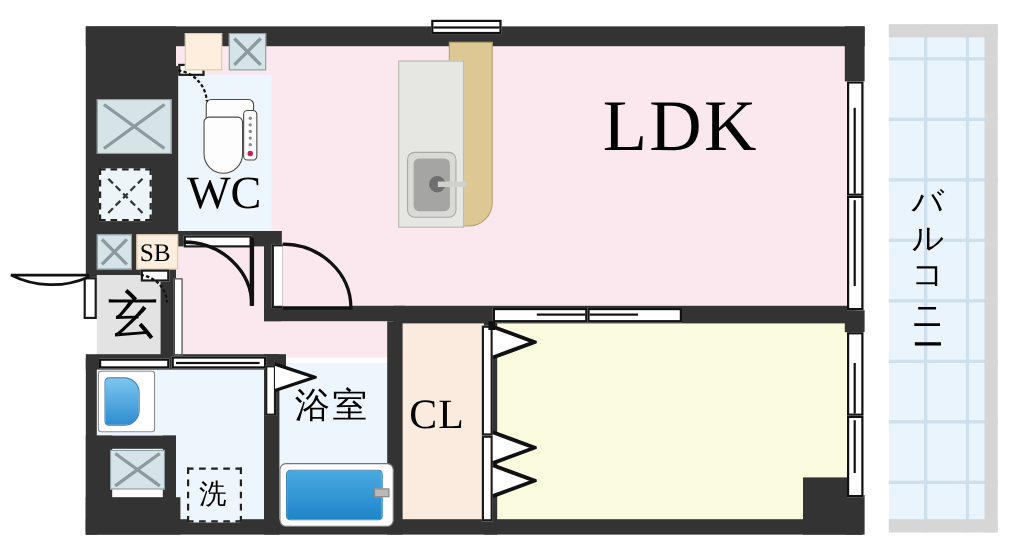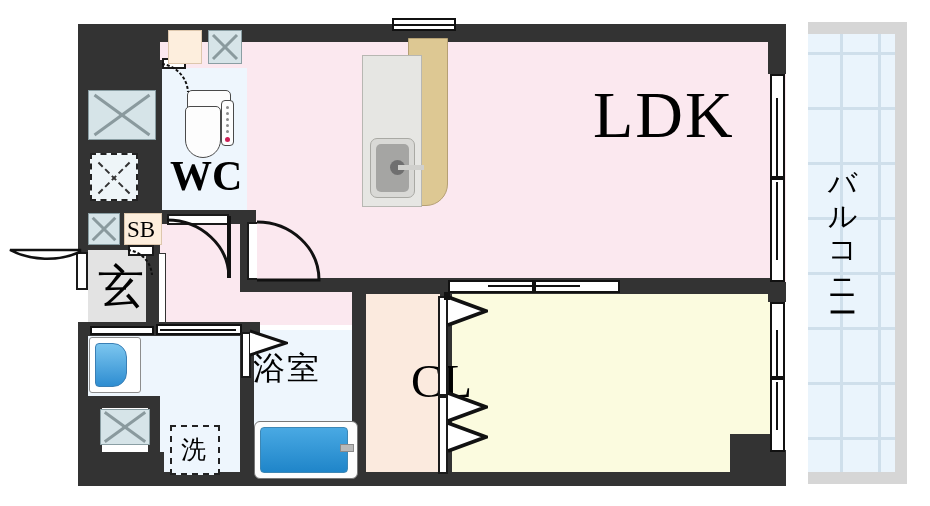--- a/index.html
+++ b/index.html
@@ -135,24 +135,24 @@
   <div class="railline" style="left:394px;top:24px;width:60px;height:2px;"></div>
 
   <div class="abs" style="left:408px;top:38px;width:40px;height:168px;background:#ddc893;border:1px solid #b5a074;
               border-bottom-right-radius:22px;"></div>
   <div class="abs" style="left:362px;top:55px;width:60px;height:152px;background:#e6e6e3;border:1px solid #b7b7b2;"></div>
   <div class="abs" style="left:370px;top:138px;width:45px;height:60px;background:#d9d9d6;border:1px solid #a9a9a4;border-radius:7px;"></div>
   <div class="abs" style="left:376px;top:144px;width:33px;height:48px;background:#a5a5a3;border-radius:5px;"></div>
   <div class="abs" style="left:390px;top:160px;width:15px;height:15px;background:#6f6f6f;border-radius:50%;"></div>
   <div class="abs" style="left:398px;top:165px;width:26px;height:5px;background:#d0d0cd;"></div>
 
-  <div class="lbl" style="left:548px;top:82px;font-size:66px;letter-spacing:2px;margin-left:45px;">LDK</div>
-
-
-  <div class="lbl" style="left:170px;top:155px;font-size:42px;font-weight:bold;">WC</div>
+  <div class="lbl" style="left:548px;top:82px;font-size:66px;letter-spacing:2px;">LDK</div>
+
+
+  <div class="lbl" style="left:170px;top:155px;font-size:42px;">WC</div>
 
   <div class="abs" style="left:187px;top:90px;width:44px;height:22px;background:#fdfdfd;border:1.8px solid #4a4a4a;border-radius:5px;"></div>
 
   <div class="abs" style="left:185px;top:106px;width:36px;height:52px;background:#fdfdfd;border:1.8px solid #4a4a4a;
               border-radius:5px 5px 18px 18px;"></div>
 
   <div class="abs" style="left:221px;top:100px;width:13px;height:46px;background:#fdfdfd;border:1.8px solid #4a4a4a;border-radius:4px;"></div>
   <div class="abs" style="left:226px;top:106px;width:3px;height:3px;background:#8a8a8a;border-radius:50%;"></div>
   <div class="abs" style="left:226px;top:112px;width:3px;height:3px;background:#8a8a8a;border-radius:50%;"></div>
   <div class="abs" style="left:226px;top:118px;width:3px;height:3px;background:#8a8a8a;border-radius:50%;"></div>
@@ -208,32 +208,32 @@
 
   <div class="rail" style="left:90px;top:326px;width:64px;height:9px;"></div>
   <div class="rail" style="left:156px;top:324px;width:86px;height:11px;"></div>
   <div class="railline" style="left:160px;top:329px;width:76px;height:2px;"></div>
 
   <div class="dbox" style="left:170px;top:425px;width:50px;height:50px;background:#eef6fd;"></div>
   <div class="lbl" style="left:181px;top:437px;font-size:25px;">洗</div>
 
   <div class="xbox" style="left:100px;top:409px;width:50px;height:36px;--a1:36deg;--a2:-36deg;"></div>
 
-  <div class="lbl" style="left:253px;top:352px;font-size:32px;letter-spacing:2px;">浴室</div>
+  <div class="lbl" style="left:268px;top:352px;font-size:32px;letter-spacing:2px;">浴室</div>
   <div class="abs" style="left:254px;top:421px;width:104px;height:58px;background:#fdfdfd;border:1.8px solid #777;border-radius:6px;"></div>
   <div class="abs" style="left:260px;top:427px;width:88px;height:46px;background:linear-gradient(180deg,#49a9e3,#1f85c9);
               border:1px solid #3d87b5;border-radius:4px;"></div>
   <div class="abs" style="left:340px;top:444px;width:14px;height:8px;background:#b9b9b9;border:1px solid #8a8a8a;"></div>
 
   <div class="leaf" style="left:241px;top:332px;width:10px;height:46px;"></div>
   <svg class="abs" style="left:248px;top:329px;width:40px;height:28px;" viewBox="0 0 40 28">
     <path d="M2 2 L38 14 L2 26" fill="#ffffff" stroke="#111" stroke-width="3"></path>
   </svg>
 
-  <div class="lbl" style="left:372px;top:358px;font-size:47px;letter-spacing:1px;margin-left:39px;">CL</div>
+  <div class="lbl" style="left:372px;top:358px;font-size:38px;letter-spacing:1px;">CL</div>
 
   <div class="leaf" style="left:438px;top:296px;width:10px;height:100px;"></div>
   <div class="leaf" style="left:438px;top:396px;width:10px;height:78px;"></div>
   <svg class="abs" style="left:446px;top:295px;width:42px;height:32px;" viewBox="0 0 42 32">
     <path d="M2 2 L40 16 L2 30" fill="#ffffff" stroke="#111" stroke-width="3.5"></path>
   </svg>
   <svg class="abs" style="left:446px;top:391px;width:42px;height:32px;" viewBox="0 0 42 32">
     <path d="M2 2 L40 16 L2 30" fill="#ffffff" stroke="#111" stroke-width="3.5"></path>
   </svg>
   <svg class="abs" style="left:446px;top:421px;width:42px;height:32px;" viewBox="0 0 42 32">

